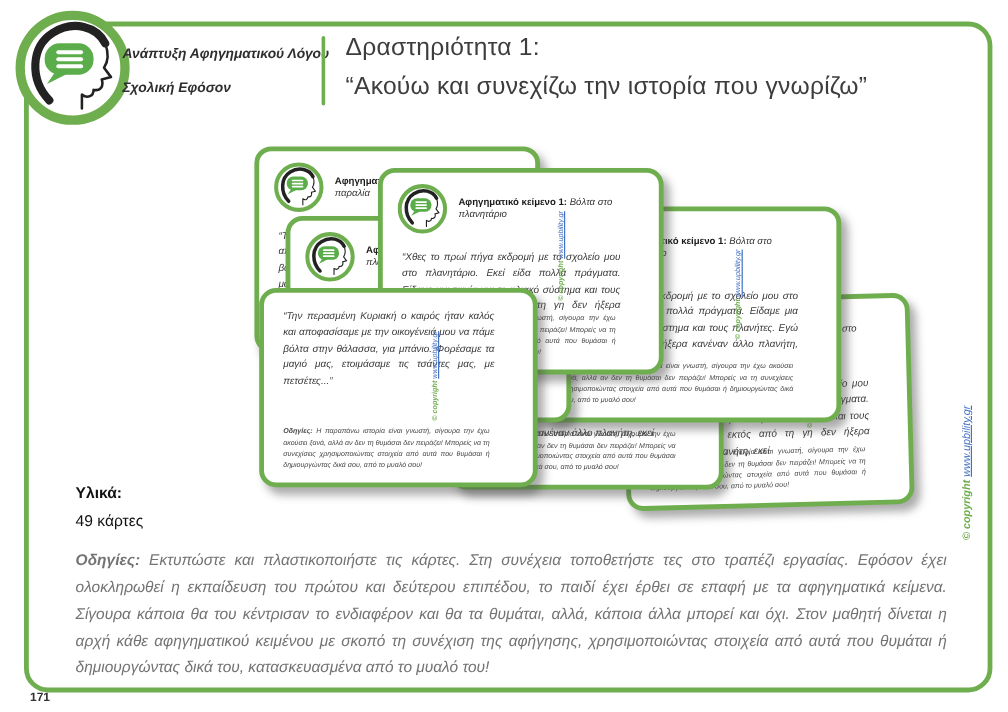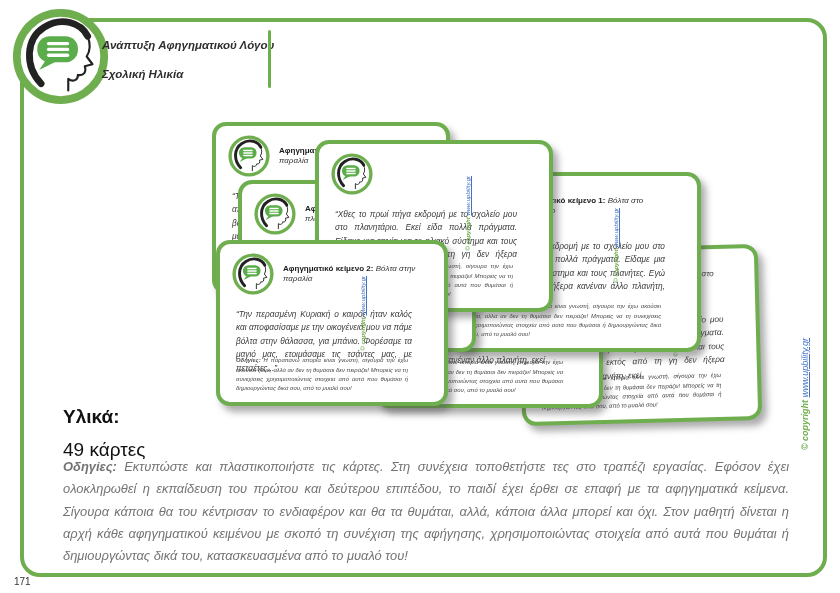--- a/index.html
+++ b/index.html
@@ -61,28 +61,28 @@
     transform:rotate(-90deg) translateX(-100%);transform-origin:0 0;
     white-space:nowrap;line-height:1;
   }
   .vtext .c-prefix{color:var(--green);font-weight:bold;font-style:italic;}
   .vtext .c-link{color:var(--link);text-decoration:underline;font-style:italic;}
   .card .vtext-anchor{top:32px;right:9px;}
   .card .vtext{font-size:6px;}
   .page-copy{left:801px;top:338px;}
   .page-copy .vtext{font-size:9px;}
   
-  .materials{position:absolute;left:63px;top:400px;font-size:19px;line-height:1.75;color:#111;}
+  .materials{position:absolute;left:63px;top:400px;font-size:13px;line-height:1.75;color:#111;}
   .materials .m-label{font-weight:bold;}
   .instructions{
     position:absolute;left:63px;top:456px;width:726px;
     font-size:12.9px;font-style:italic;color:#737373;line-height:1.73;text-align:justify;
   }
   .instructions .i-label{font-weight:bold;}
-  .page-number{position:absolute;left:14px;top:576px;font-size:10px;font-weight:normal;color:#333;}
+  .page-number{position:absolute;left:25px;top:576px;font-size:10px;font-weight:bold;color:#333;}
 </style>
 </head>
 <body>
 
 <svg width="0" height="0" style="position:absolute">
   <defs>
     <symbol id="logo-sym" viewBox="0 0 100 100">
       <circle cx="50" cy="50" r="45" fill="#ffffff" stroke="#6fae4e" stroke-width="8"></circle>
       <path d="M30,78 C13,60 14,32 33,20 C51,8.5 71,15 78,29" fill="none" stroke="#222" stroke-width="7" stroke-linecap="round"></path>
       <path d="M78,29 C81,37 81,44 77,50 L83,58 L75,60 C77,66 74,70 68,69 C68,74 63,77 58,73 L58,85" fill="none" stroke="#222" stroke-width="2.2" stroke-linecap="round" stroke-linejoin="round"></path>
@@ -99,23 +99,27 @@
 
   <div class="frame"></div>
 
   <span class="logo logo-main">
     <svg width="97" height="97">
         <use href="#logo-sym"></use>
       </svg>
   </span>
   <div class="brand">
     <div>Ανάπτυξη Αφηγηματικού Λόγου</div>
-    <div>Σχολική Ηλικία</div>
+    <div>Σχολική Εφόσον</div>
   </div>
   <div class="hdr-divider"></div>
+  <div class="title">
+    <div>Δραστηριότητα 1:</div>
+    <div>“Ακούω και συνεχίζω την ιστορία που γνωρίζω”</div>
+  </div>
 
   <div class="collage">
 
     <div class="card card-a">
       <div class="card-head">
         <span class="logo">
             <svg width="42" height="42">
               <use href="#logo-sym"></use>
             </svg>
           </span>
@@ -237,46 +241,39 @@
         </div>
     </div>
 
     <div class="card card-c">
       <div class="card-head">
         <span class="logo">
             <svg width="42" height="42">
               <use href="#logo-sym"></use>
             </svg>
           </span>
+        <div class="card-title">
+          <span class="t-bold">Αφηγηματικό κείμενο 1:</span>
+          <span class="t-italic">Βόλτα στο πλανητάριο</span>
+        </div>
       </div>
       <div class="card-body">“Χθες το πρωί πήγα εκδρομή με το σχολείο μου στο πλανητάριο. Εκεί είδα πολλά πράγματα. Είδαμε μια ταινία για το ηλιακό σύστημα και τους πλανήτες. Εγώ εκτός από τη γη δεν ήξερα κανέναν άλλο πλανήτη, εκεί</div>
       <div class="card-instr">
         <span class="t-bold">Οδηγίες:</span>
         <span>Η παραπάνω ιστορία είναι γνωστή, σίγουρα την έχω ακούσει ξανά, αλλά αν δεν τη θυμάσαι δεν πειράζει! Μπορείς να τη συνεχίσεις χρησιμοποιώντας στοιχεία από αυτά που θυμάσαι ή δημιουργώντας δικά σου, από το μυαλό σου!</span>
       </div>
       <div class="vtext-anchor">
           <div class="vtext">
         <span class="c-prefix">© copyright</span>
         <span class="c-link">www.upbility.gr</span>
       </div>
         </div>
     </div>
 
     <div class="card card-p2">
-      <div class="card-head">
-        <span class="logo">
-            <svg width="42" height="42">
-              <use href="#logo-sym"></use>
-            </svg>
-          </span>
-        <div class="card-title">
-          <span class="t-bold">Αφηγηματικό κείμενο 2:</span>
-          <span class="t-italic">Βόλτα στην παραλία</span>
-        </div>
-      </div>
       <div class="card-body">“Την περασμένη Κυριακή ο καιρός ήταν καλός και αποφασίσαμε με την οικογένειά μου να πάμε βόλτα στην θάλασσα, για μπάνιο. Φορέσαμε τα μαγιό μας, ετοιμάσαμε τις τσάντες μας, με πετσέτες...”</div>
       <div class="card-instr">
         <span class="t-bold">Οδηγίες:</span>
         <span>Η παραπάνω ιστορία είναι γνωστή, σίγουρα την έχω ακούσει ξανά, αλλά αν δεν τη θυμάσαι δεν πειράζει! Μπορείς να τη συνεχίσεις χρησιμοποιώντας στοιχεία από αυτά που θυμάσαι ή δημιουργώντας δικά σου, από το μυαλό σου!</span>
       </div>
       <div class="vtext-anchor">
           <div class="vtext">
         <span class="c-prefix">© copyright</span>
         <span class="c-link">www.upbility.gr</span>
       </div>

